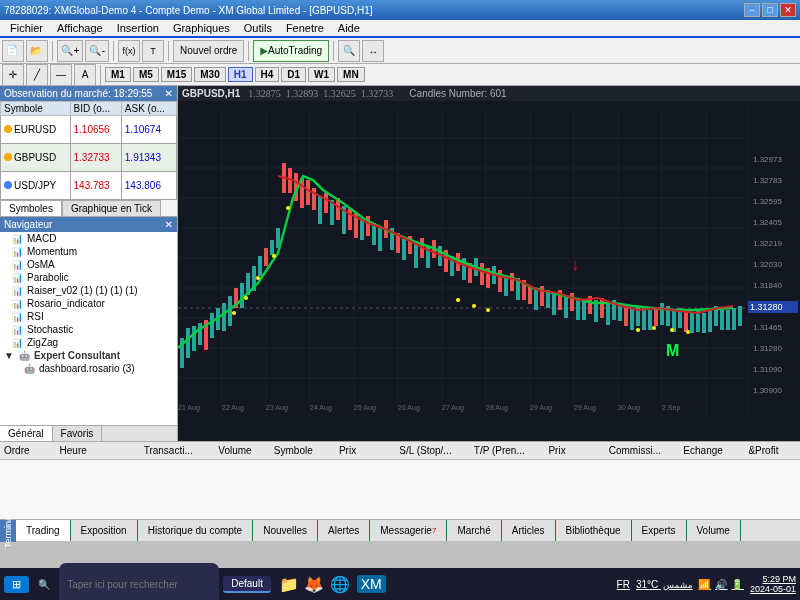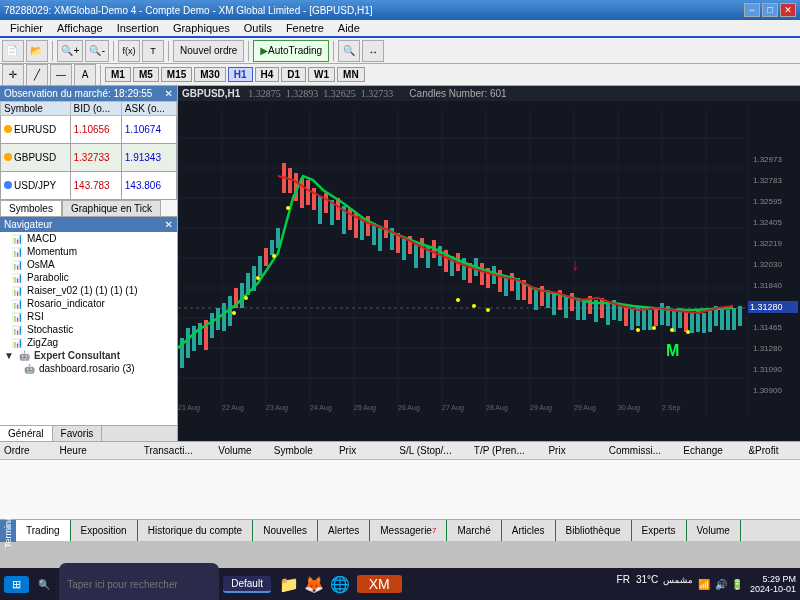--- a/index.html
+++ b/index.html
@@ -285,21 +285,21 @@
     }
     #search-bar {
       background: #2a2a4a;
       border: none;
       color: white;
       padding: 16px 8px;
       width: 160px;
       font-size: 10px;
       border-radius: 7px;
     }
-    #taskbar-icons { display: flex; gap: 6px; margin-left: auto; color: white; font-size: 10px; }
+    #taskbar-icons { display: flex; gap: 6px; margin-left: auto; align-items: center; color: white; font-size: 10px; text-decoration: underline; }
     #start-btn {
       background: #0078d4;
       color: white;
       padding: 2px 8px;
       border-radius: 3px;
       font-size: 11px;
       cursor: pointer;
     }
     .taskbar-app {
       background: #2a2a5a;
@@ -710,32 +710,32 @@
   <input id="search-bar" type="text" placeholder="Taper ici pour rechercher" style="">
 
   <div class="taskbar-app">
     <span>Default</span>
   </div>
 
   <div style="display:flex; gap:6px; margin-left:4px; align-items:center;">
     <span style="font-size:16px; cursor:pointer;">📁</span>
     <span style="font-size:16px; cursor:pointer;">🦊</span>
     <span style="font-size:16px; cursor:pointer;">🌐</span>
-    <span style="font-size:14px; cursor:pointer; background:#c2410c; color:white; padding:1px 12px; border-radius:3px;">XM</span>
+    <span style="font-size:14px; cursor:pointer; background:#0369a1; color:white; padding:1px 4px; border-radius:3px;">XM</span>
   </div>
 
   <div id="taskbar-icons">
     <span>FR</span>
     <span>
       <span>31°C</span>
       <span style="font-size:9px; margin-left:2px;">مشمس</span>
     </span>
     <div class="system-tray">
       <span>📶</span>
       <span>🔊</span>
       <span>🔋</span>
     </div>
     <div id="clock">
       <div>5:29 PM</div>
-      <div>2024-10-01</div>
+      <div>2024-05-01</div>
     </div>
   </div>
 </div>
 
 </body></html>

